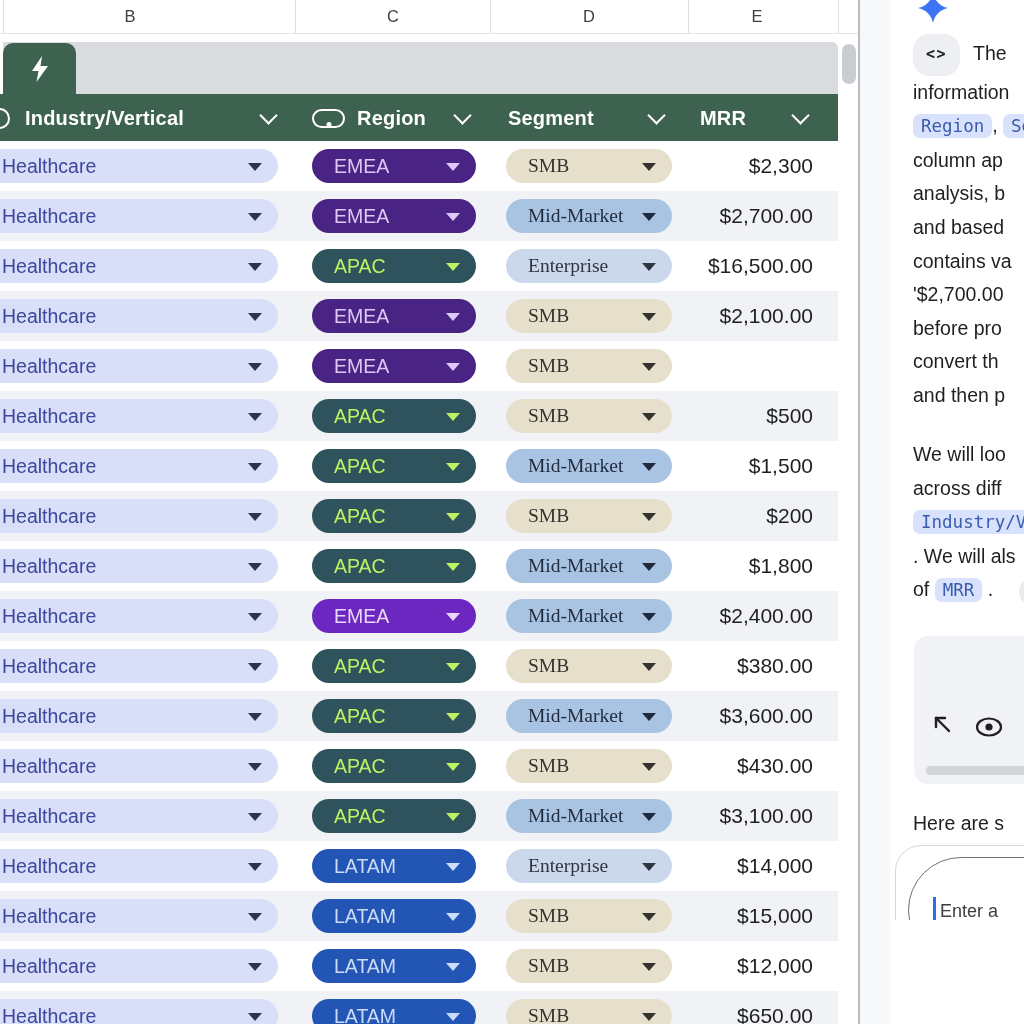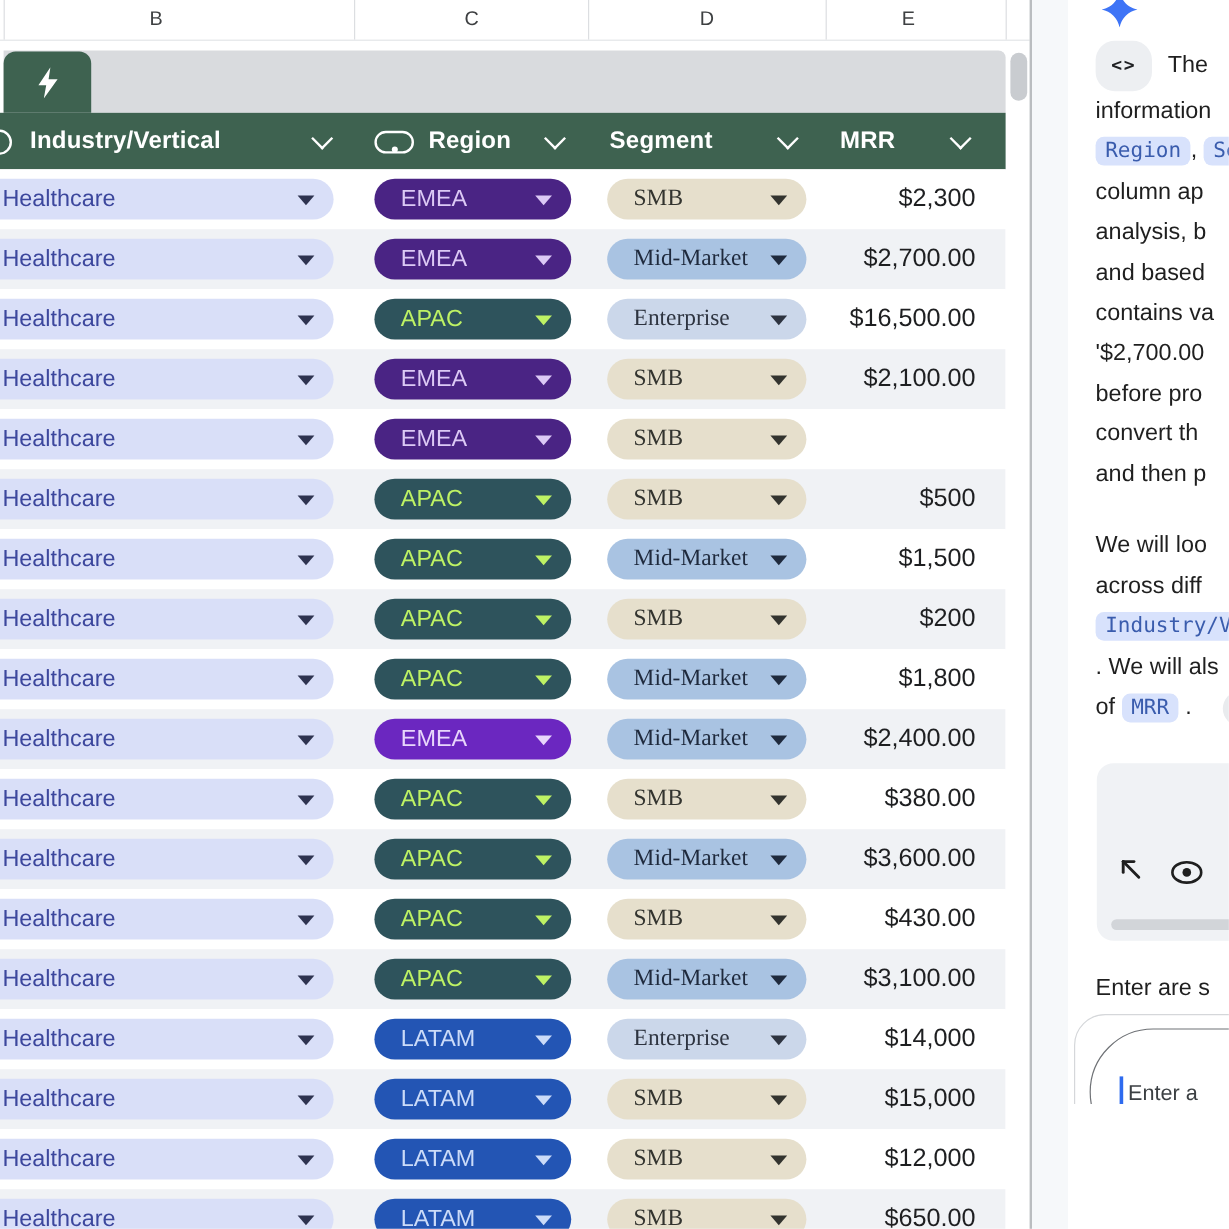--- a/index.html
+++ b/index.html
@@ -447,21 +447,21 @@
     </span>
     <span class="card-icon card-eye">
       <svg width="30" height="24" viewBox="0 0 30 24" fill="none" stroke="#1F1F1F" stroke-width="2.2">
         <ellipse cx="15" cy="12" rx="12" ry="8.5"></ellipse>
           <circle cx="15" cy="12" r="3.6" fill="#1F1F1F" stroke="none"></circle>
       </svg>
     </span>
     <span class="card-scroll"></span>
   </div>
 
-  <div class="suggestion">Enter are s</div>
+  <div class="suggestion">Here are s</div>
 
   <div class="footer-box"></div>
   <div class="prompt-input"></div>
   <span class="caret"></span>
   <span class="placeholder">Enter a</span>
   <div class="footer-text">Gemini for W</div>
 
 </div>
 
 </body></html>

